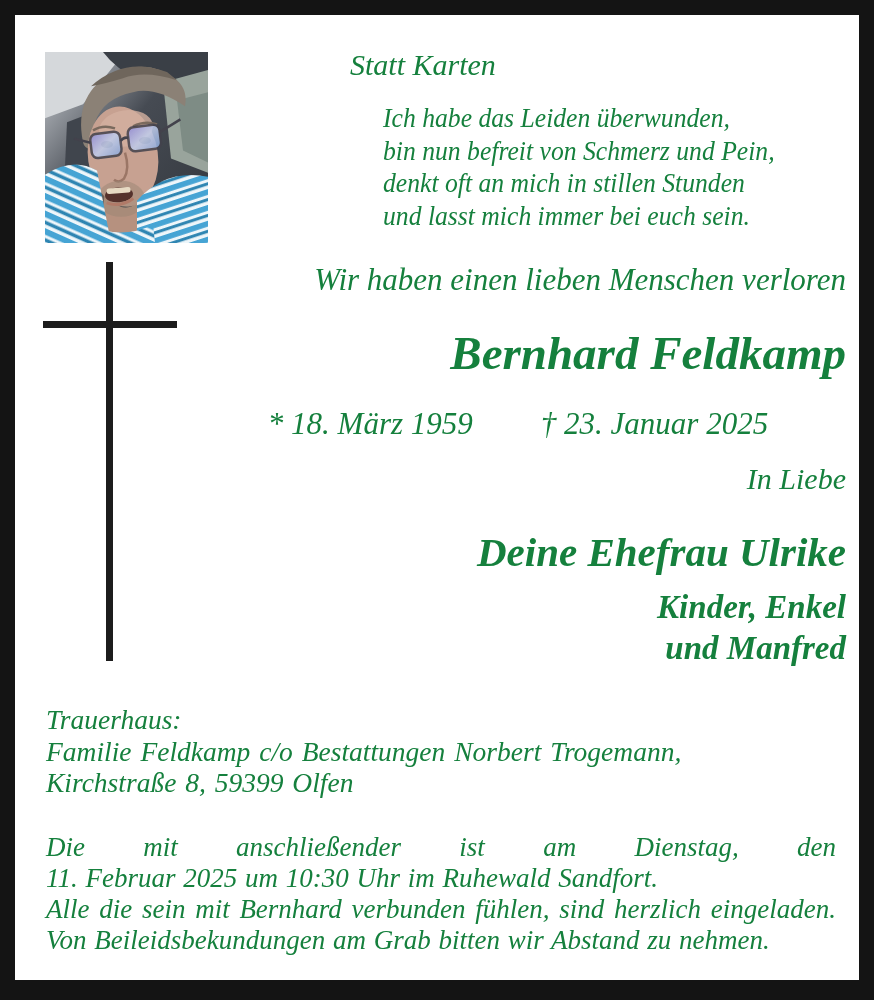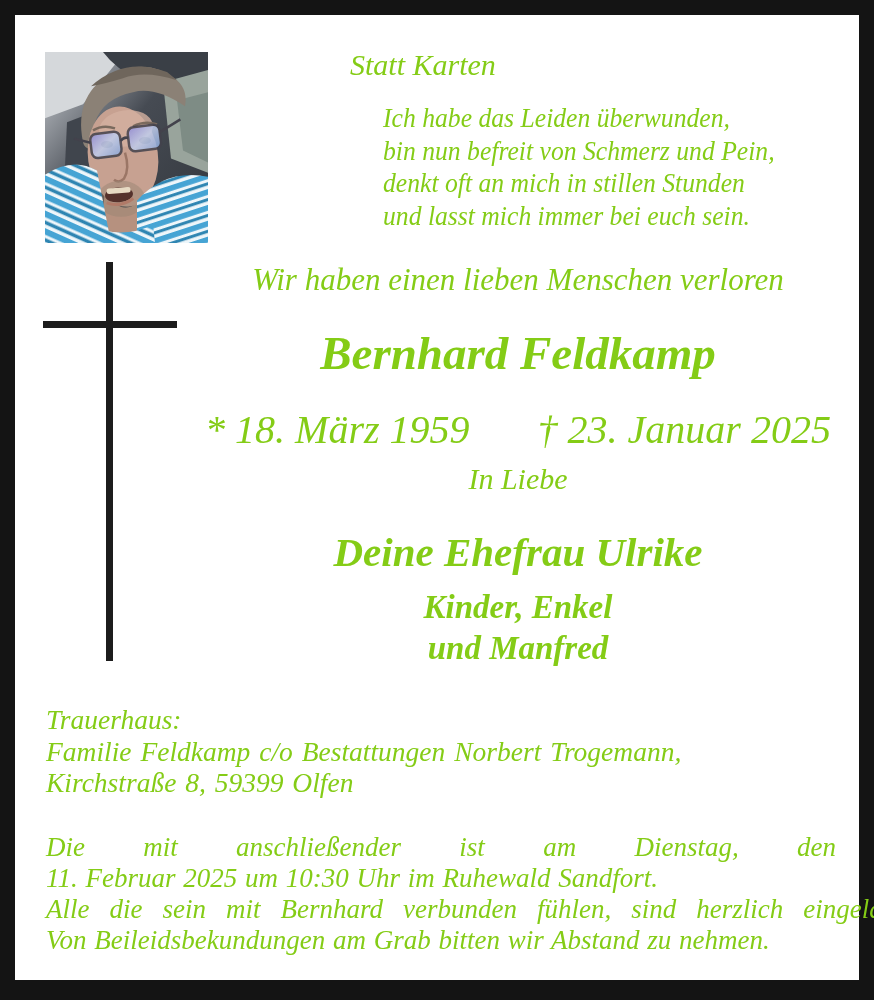--- a/index.html
+++ b/index.html
@@ -4,21 +4,21 @@
 <style>
   html, body { margin: 0; padding: 0; background: #ffffff; }
   * { box-sizing: border-box; }
 
   .page {
     position: relative;
     width: 874px;
     height: 1000px;
     background: #141414;            
     font-family: "Liberation Serif", "DejaVu Serif", serif;
-    color: #84cc16;
+    color: #15803d;
     overflow: hidden;
   }
   .sheet {
     position: absolute;
     left: 15px; top: 15px;
     width: 844px; height: 965px;
     background: #ffffff;
   }
 
   
@@ -59,27 +59,27 @@
     transform: scaleX(0.95);
     transform-origin: left top;
     white-space: nowrap;
   }
 
   
   .ccol {
     position: absolute;
     left: 190px;
     width: 656px;
-    text-align: center;
+    text-align: right;
     font-style: italic;
     white-space: nowrap;
   }
   .intro   { top: 262px; font-size: 31px; }
   .name    { top: 328px; font-size: 47px; font-weight: bold; line-height: 1.1; font-family: Liberation Serif, serif; }
-  .dates   { top: 406px; font-size: 40px; display: flex; justify-content: center; gap: 68px; }
+  .dates   { top: 406px; font-size: 31px; display: flex; justify-content: center; gap: 68px; }
   .inliebe { top: 462px; font-size: 30px; }
   .m1      { top: 528px; font-size: 41px; font-weight: bold; }
   .m2      { top: 589px; font-size: 33px; font-weight: bold; }
   .m3      { top: 630px; font-size: 33px; font-weight: bold; }
 
   
   .trauerhaus {
     position: absolute;
     left: 46px; top: 704px;
     font-size: 27.5px;
@@ -90,21 +90,21 @@
   }
   .bottom {
     position: absolute;
     left: 46px; top: 832px;
     width: 790px;
     font-size: 27px;
     line-height: 31px;
     font-style: italic;
     word-spacing: 1px;
   }
-  .bottom > div { height: 31px; white-space: nowrap; gap: 20px; }
+  .bottom > div { height: 31px; white-space: nowrap; }
   .jw { display: flex; justify-content: space-between; white-space: normal; }
 </style>
 </head>
 <body>
 
 <div class="page">
   <div class="sheet"></div>
 
   <svg class="photo" viewBox="0 0 163 190" preserveAspectRatio="none" role="img">
     <defs>

